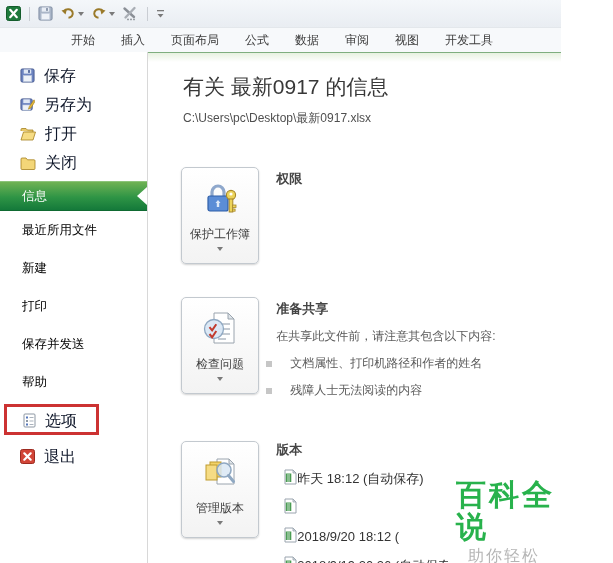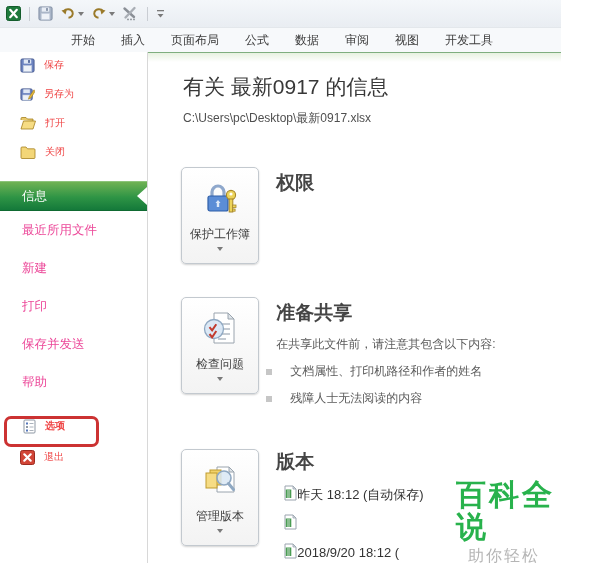--- a/index.html
+++ b/index.html
@@ -17,44 +17,44 @@
 
   
   .tabrow{height:24px;display:flex;align-items:stretch;background:#f7f9fb;padding-left:3px;box-sizing:border-box;}
   .file-tab{width:54px;background:linear-gradient(#55a544,#2c9144 55%,#1b7c38);color:#fff;font-size:12px;font-weight:bold;
             display:flex;align-items:center;justify-content:center;border-radius:2px 2px 0 0;border:1px solid #1a6d33;border-bottom:none;box-sizing:border-box;margin-top:29px;}
   .tab{font-size:12px;color:#3c3c3c;padding:0 12px;display:flex;align-items:center;margin-left:2px;}
 
   
   .backstage{display:flex;height:511px;}
   .sidebar{width:148px;min-width:148px;border-right:1px solid #d8d8d8;box-sizing:border-box;padding-top:6px;background:#fff;}
-  .sb-icon-item{height:29px;display:flex;align-items:flex-start;gap:9px;padding-left:20px;font-size:10px;color:#ef4444;}
-  .sb-plain{height:38px;line-height:38px;padding-left:22px;font-size:12.5px;color:#ec4899;}
+  .sb-icon-item{height:29px;display:flex;align-items:flex-end;gap:9px;padding-left:20px;font-size:16px;color:#0f172a;}
+  .sb-plain{height:38px;line-height:38px;padding-left:22px;font-size:12.5px;color:#000000;}
   .sb-info{height:30px;margin-top:7px;background:linear-gradient(#6fb254,#2e9445 55%,#14793a);color:#fff;
            display:flex;align-items:center;padding-left:22px;font-size:12.5px;position:relative;
            border-top:1px solid #8cc47a;border-bottom:1px solid #0f6a32;box-sizing:border-box;}
   .notch{position:absolute;right:0;top:50%;transform:translateY(-50%);width:0;height:0;
          border-top:9px solid transparent;border-bottom:9px solid transparent;border-right:10px solid #fff;}
-  .red-box{border:3px solid #cc3232;border-radius:7px;margin:15px 48px 3px 4px;font-weight:bold;}
+  .red-box{border:3px solid #cc3232;border-radius:0;margin:3px 48px 3px 4px;}
   .red-box .sb-icon-item{height:25px;padding-left:16px;}
 
   
   .content{flex:1;border-top:1px solid #7fae7f;background:linear-gradient(#e7f1e0,#ffffff 9px);
            padding:20px 0 0 33px;box-sizing:border-box;position:relative;overflow:hidden;}
   .doc-title{font-size:21px;color:#383838;margin-left:2px;}
   .doc-path{font-size:12px;color:#4f4f4f;margin-top:9px;margin-left:2px;}
   .section{display:flex;gap:17px;margin-top:33px;align-items:flex-start;}
   .section.first{margin-top:40px;}
   .section.versions{margin-top:42px;}
   .big-btn{width:93px;height:97px;box-sizing:border-box;border:1px solid #c3c9cf;border-radius:5px;
            background:linear-gradient(#ffffff,#f3f3f3);box-shadow:0 1px 2px rgba(0,0,0,.18);
            display:flex;flex-direction:column;align-items:center;justify-content:center;gap:4px;}
   .big-btn .lbl{font-size:12px;color:#3f3f3f;}
   .sec-text{padding-top:3px;font-size:12px;color:#5a5a5a;width:340px;}
-  .sec-head{font-size:19px;font-weight:bold;color:#454545;margin-bottom:9px;}
+  .sec-head{font-size:13px;font-weight:bold;color:#454545;margin-bottom:9px;}
   .sec-body{line-height:1.5;}
   .bullet{display:flex;align-items:center;margin-top:10px;}
   .bullet .sq{width:6px;height:6px;background:#c6c6c6;margin-right:18px;margin-left:-10px;flex:none;}
   .ver-list{margin-top:5px;}
   .ver-row{display:flex;align-items:center;height:29px;font-size:13px;color:#333;padding-left:8px;}
 
   
   .watermark{position:absolute;left:300px;top:424px;background:#fff;padding:2px 6px 4px 8px;}
   .wm-title{font-size:30px;font-weight:bold;color:#28b24c;letter-spacing:3px;line-height:1.05;}
   .wm-sub{font-size:16px;color:#b5b5b5;margin-top:4px;padding-left:12px;letter-spacing:2px;}

